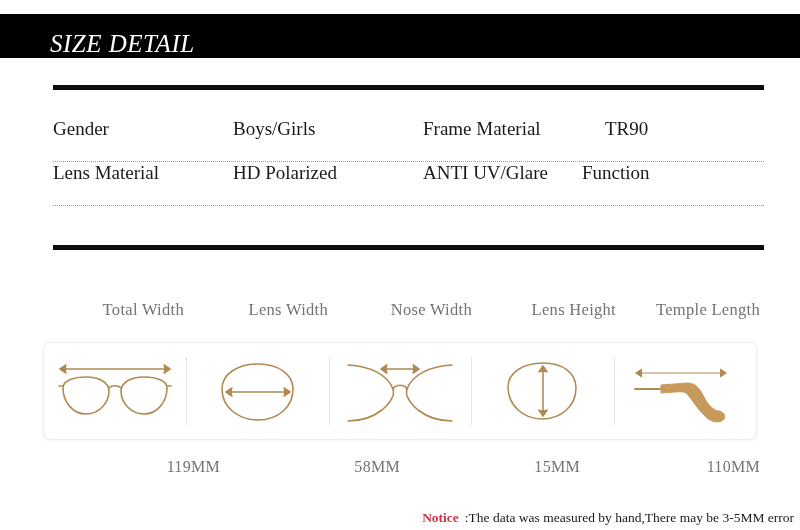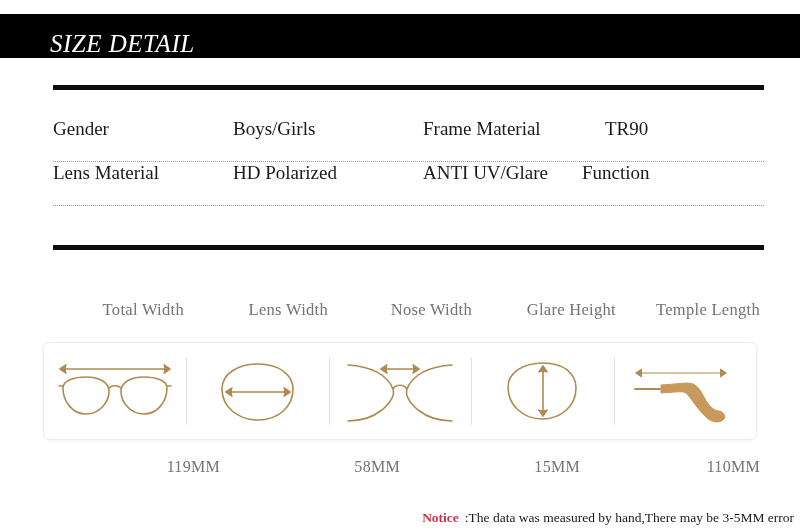--- a/index.html
+++ b/index.html
@@ -182,21 +182,21 @@
   </div>
 
 </div>
 
 <div class="rule rule-mid"></div>
 
 <div class="measure-labels">
   <div>Total Width</div>
   <div>Lens Width</div>
   <div>Nose Width</div>
-  <div>Glare Height</div>
+  <div>Lens Height</div>
   <div>Temple Length</div>
 </div>
 
 <div class="diagram-panel">
 
   <div class="diagram-cell">
     <svg width="124" height="76" viewBox="0 0 124 76">
       <g fill="none" stroke="#b08a52" stroke-width="1.6" stroke-linecap="round" stroke-linejoin="round">
 
         <line x1="8" y1="16" x2="116" y2="16"></line>

